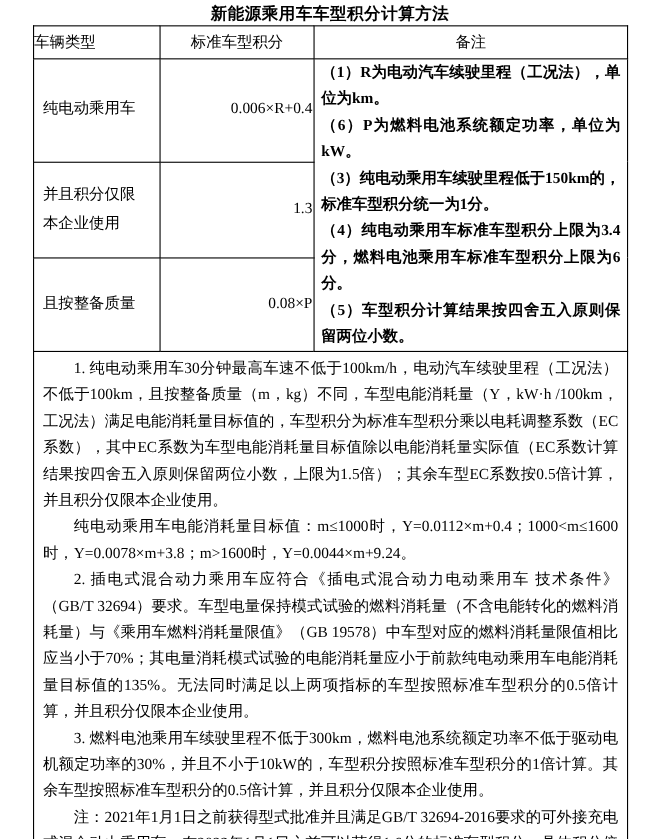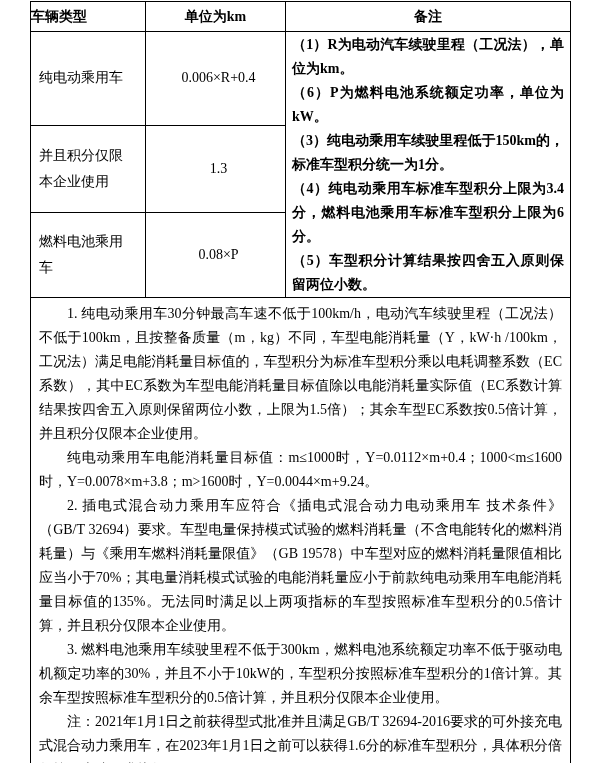--- a/index.html
+++ b/index.html
@@ -37,42 +37,42 @@
     border: 1px solid #000;
     box-sizing: border-box;
     font-size: 14px;
   }
   .col-type    { width: 115px; }
   .col-score   { width: 140px; }
   .col-remarks { width: 285px; }
 
   .header-row th {
     height: 30px;
-    font-weight: bold;
+    font-weight: normal;
     padding: 0;
   }
   .th-left {
     text-align: left;
     padding-left: 8px;
   }
   .th-center {
     text-align: center;
   }
   .row-bev  { height: 77px; }
   .row-phev { height: 72px; }
   .row-fcv  { height: 70px; }
 
   .type-cell {
     text-align: left;
     vertical-align: middle;
     padding: 0 14px 0 8px;
     line-height: 26px;
   }
   .score-cell {
-    text-align: center;
+    text-align: right;
     vertical-align: middle;
     padding-left: 7px;
     margin-left: 14px;
   }
   .remarks-cell {
     vertical-align: top;
     padding: 1px 6px 0 6px;
     line-height: 24px;
   }
   .remarks-cell p {
@@ -90,32 +90,33 @@
     margin: 0;
     text-indent: 2em;
     text-align: justify;
   }
 </style>
 </head>
 <body>
 
 <div class="page">
 
+  <div class="doc-title">新能源乘用车车型积分计算方法</div>
 
   <table class="points-table">
     <colgroup>
       <col class="col-type">
       <col class="col-score">
       <col class="col-remarks">
     </colgroup>
 
     <tbody>
         <tr class="header-row">
       <th class="th-left">车辆类型</th>
-      <th class="th-center">单位为km</th>
+      <th class="th-center">标准车型积分</th>
       <th class="th-center">备注</th>
     </tr>
 
     <tr class="row-bev">
       <td class="type-cell">纯电动乘用车</td>
       <td class="score-cell">0.006×R+0.4</td>
       <td class="remarks-cell" rowspan="3">
         <p>（1）R为电动汽车续驶里程（工况法），单位为km。</p>
         <p>（6）P为燃料电池系统额定功率，单位为kW。</p>
         <p>（3）纯电动乘用车续驶里程低于150km的，标准车型积分统一为1分。</p>
@@ -123,21 +124,21 @@
         <p>（5）车型积分计算结果按四舍五入原则保留两位小数。</p>
       </td>
     </tr>
 
     <tr class="row-phev">
       <td class="type-cell">并且积分仅限本企业使用</td>
       <td class="score-cell">1.3</td>
     </tr>
 
     <tr class="row-fcv">
-      <td class="type-cell">燃料电池乘用车</td>
+      <td class="type-cell">且按整备质量</td>
       <td class="score-cell">0.08×P</td>
     </tr>
 
     <tr>
       <td class="notes-cell" colspan="3">
         <p>1. 纯电动乘用车30分钟最高车速不低于100km/h，电动汽车续驶里程（工况法）不低于100km，且按整备质量（m，kg）不同，车型电能消耗量（Y，kW·h /100km，工况法）满足电能消耗量目标值的，车型积分为标准车型积分乘以电耗调整系数（EC系数），其中EC系数为车型电能消耗量目标值除以电能消耗量实际值（EC系数计算结果按四舍五入原则保留两位小数，上限为1.5倍）；其余车型EC系数按0.5倍计算，并且积分仅限本企业使用。</p>
         <p>纯电动乘用车电能消耗量目标值：m≤1000时，Y=0.0112×m+0.4；1000&lt;m≤1600时，Y=0.0078×m+3.8；m&gt;1600时，Y=0.0044×m+9.24。</p>
         <p>2. 插电式混合动力乘用车应符合《插电式混合动力电动乘用车 技术条件》（GB/T 32694）要求。车型电量保持模式试验的燃料消耗量（不含电能转化的燃料消耗量）与《乘用车燃料消耗量限值》（GB 19578）中车型对应的燃料消耗量限值相比应当小于70%；其电量消耗模式试验的电能消耗量应小于前款纯电动乘用车电能消耗量目标值的135%。无法同时满足以上两项指标的车型按照标准车型积分的0.5倍计算，并且积分仅限本企业使用。</p>
         <p>3. 燃料电池乘用车续驶里程不低于300km，燃料电池系统额定功率不低于驱动电机额定功率的30%，并且不小于10kW的，车型积分按照标准车型积分的1倍计算。其余车型按照标准车型积分的0.5倍计算，并且积分仅限本企业使用。</p>
         <p>注：2021年1月1日之前获得型式批准并且满足GB/T 32694-2016要求的可外接充电式混合动力乘用车，在2023年1月1日之前可以获得1.6分的标准车型积分，具体积分倍数按照上述要求执行。</p>

